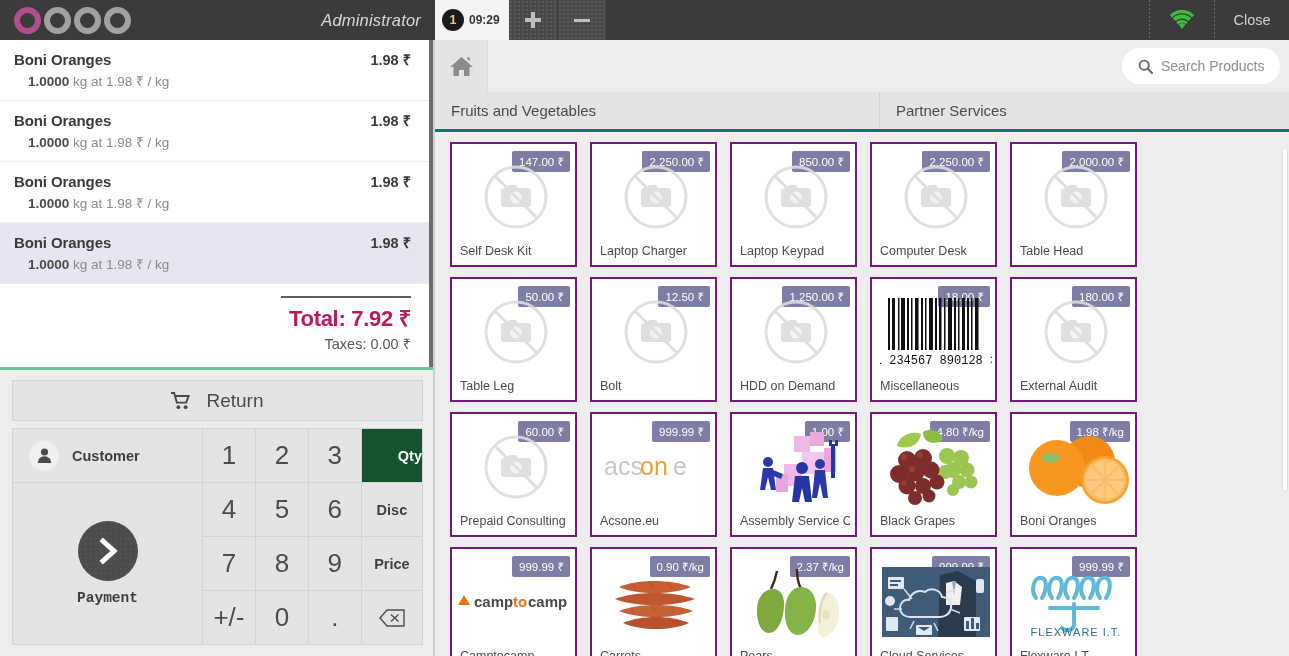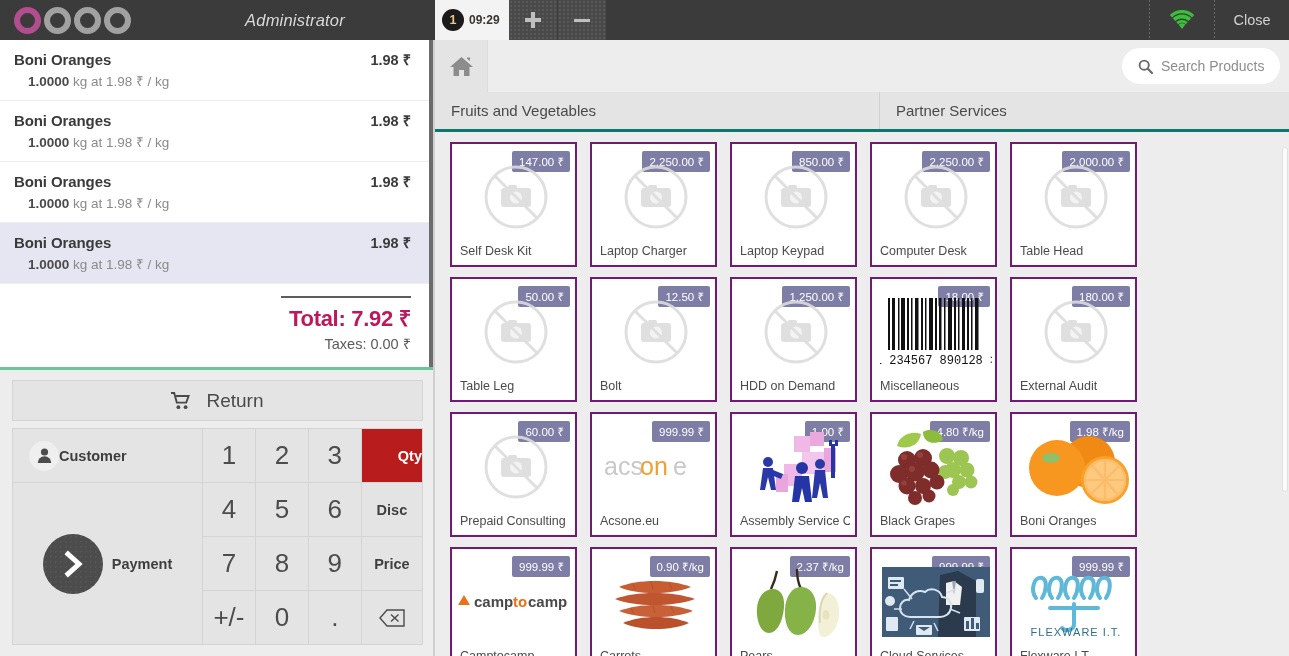--- a/index.html
+++ b/index.html
@@ -22,22 +22,22 @@
   .logo-o {
     width: 27px; height: 27px; border-radius: 50%;
     border: 6px solid #a1a1a1;
   }
   .logo-o.first { border-color: #b24d8e; }
   .logo-d {
     width: 27px; height: 27px; border-radius: 50%;
     border: 6px solid #a1a1a1; position: relative;
   }
   .user-zone {
-    flex: 0 0 275px; display: flex; align-items: center; justify-content: center;
-    padding-right: 5px;
+    flex: 0 0 275px; display: flex; align-items: center; justify-content: flex-end;
+    padding-right: 14px;
   }
   .user-name {
     color: #d9d9d9; font-style: italic; font-size: 16.5px; letter-spacing: .2px;
   }
   .order-tab {
     width: 74px; background: #f3f3f3;
     display: flex; align-items: center; gap: 5px;
     padding-left: 7px;
   }
   .order-badge {
@@ -134,41 +134,41 @@
     border: 1px solid #d4d4d4; border-right: none; border-bottom: none;
     background: #e4e4e4;
   }
   .pad > div {
     border-right: 1px solid #d4d4d4; border-bottom: 1px solid #d4d4d4;
     display: flex; align-items: center; justify-content: center;
     cursor: pointer;
   }
   .customer-cell {
     grid-row: 1; grid-column: 1;
-    justify-content: flex-start !important; padding-left: 16px; 
+    justify-content: flex-start !important; padding-left: 16px; gap: 13px;
   }
   .cust-icon {
     width: 30px; height: 30px; border-radius: 50%; background: #efefef;
     display: flex; align-items: center; justify-content: center;
   }
   .cust-label { font-size: 14.5px; font-weight: bold; color: #3e3e3e; }
   .payment-cell {
     grid-row: 2 / span 3; grid-column: 1;
-    gap: 9px;
+    flex-direction: column; gap: 9px; font-family: Liberation Mono, monospace;
   }
   .pay-circle {
     width: 60px; height: 60px; border-radius: 50%; background: #4c4c4c;
     background-image: radial-gradient(rgba(255,255,255,.05) 1px, transparent 1px);
     background-size: 5px 5px;
     display: flex; align-items: center; justify-content: center;
   }
   .pay-label { font-size: 14.5px; font-weight: bold; color: #3e3e3e; }
   .numkey { font-size: 26px; color: #4c4c4c; }
   .modekey { font-size: 14.5px; font-weight: bold; color: #404040; }
-  .modekey.active { background: #b91c1c; color: #fff; padding-left: 36px; }
+  .modekey.active { background: #14532d; color: #fff; padding-left: 36px; }
   .bskey { font-size: 18px; color: #4c4c4c; }
 
   
   .rightpanel {
     position: absolute; top: 40px; left: 435px;
     width: 854px; height: 616px;
     background: #ededed;
   }
   .prod-header {
     position: absolute; top: 0; left: 0; width: 854px; height: 52px;

